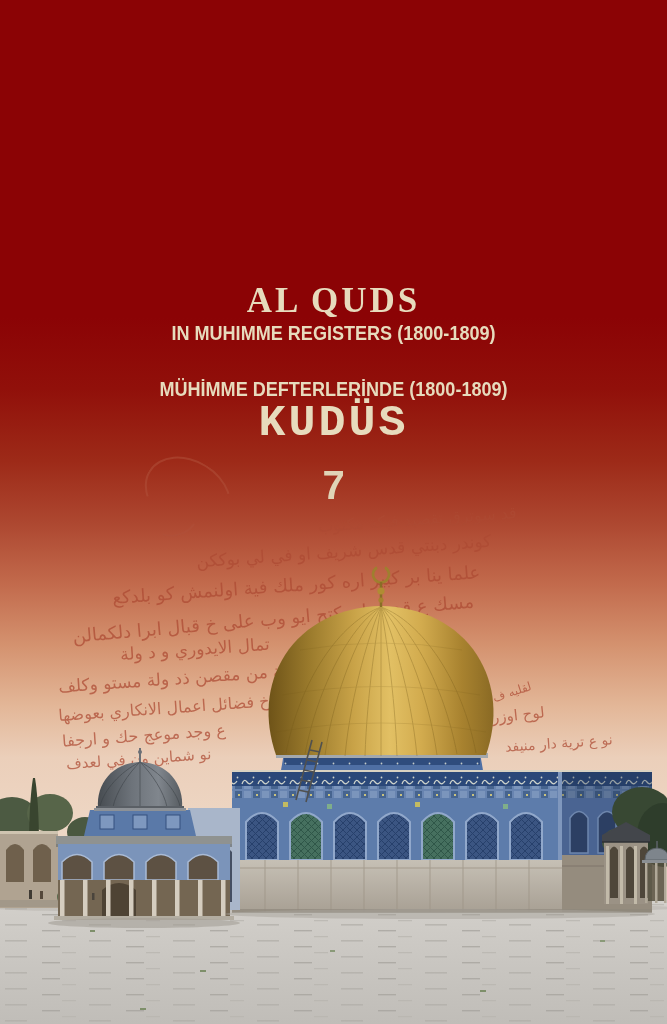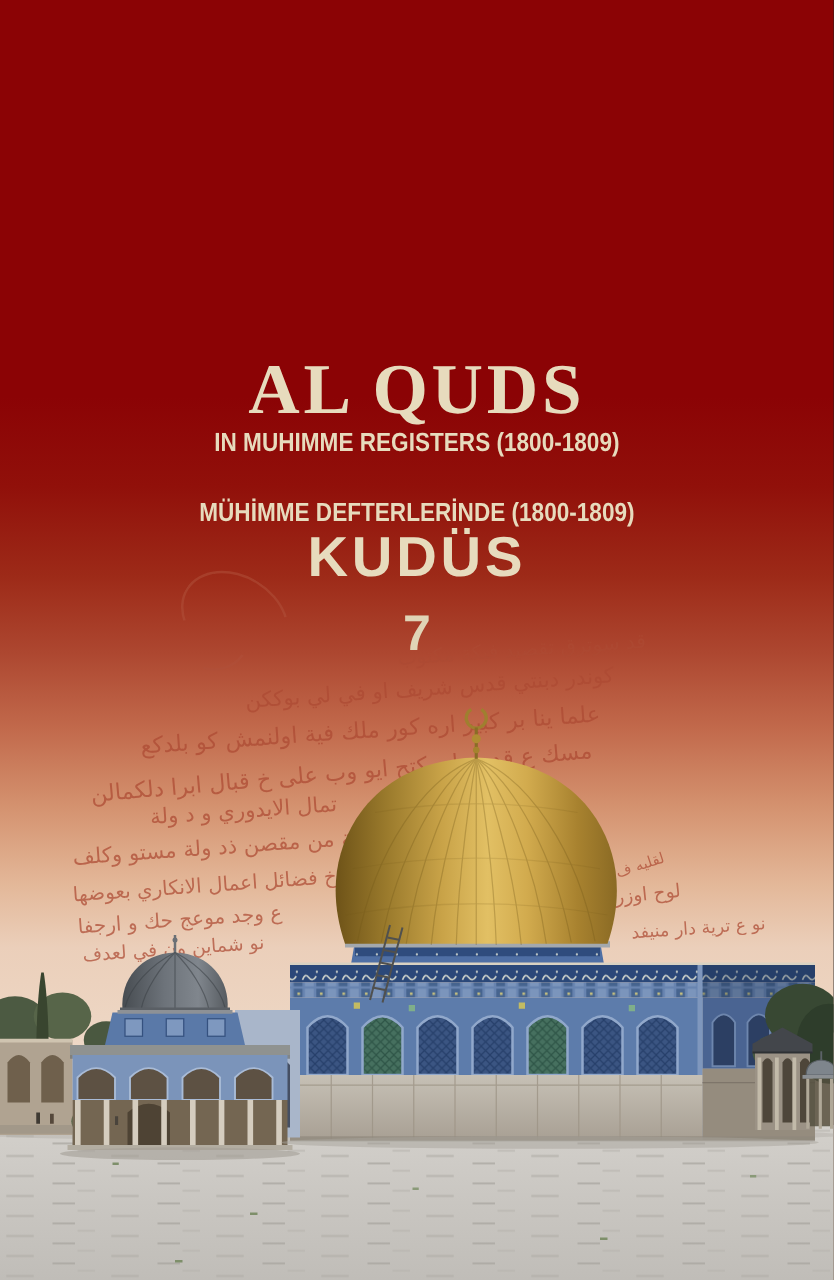--- a/index.html
+++ b/index.html
@@ -16,27 +16,27 @@
   .publisher{position:absolute; top:104px; left:0; right:0; text-align:center; color:#e7dbbd; z-index:5;}
   .publisher svg{display:block; margin:0 auto;}
   .tagline{
     margin-top:5px; font-size:10px; font-weight:bold; letter-spacing:.4px;
     transform:scaleX(.95); color:#e3d7b8;
   }
   
   .titles{position:absolute; top:283px; left:0; right:0; text-align:center; color:#e7dbbd; z-index:5;}
   .t-main-en{
     font-family:"Liberation Serif","DejaVu Serif",serif;
-    font-size:57px; font-weight:bold; letter-spacing:3px; line-height:1.0;
+    font-size:35px; font-weight:bold; letter-spacing:3px; line-height:1.0;
   }
   .t-sub{font-size:21px; font-weight:bold; transform:scaleX(.86); line-height:1.1;}
   .t-sub-en{margin-top:3px;}
   .t-sub-tr{margin-top:33px;}
   .t-main-tr{
-    font-family:Liberation Sans, sans-serif;
+    font-family:Liberation Mono, monospace;
     font-size:45px; font-weight:bold; letter-spacing:3px; margin-top:1px; line-height:1.0;
   }
   .t-vol{font-size:40px; font-weight:bold; margin-top:17px; color:#e0d4b6;}
   
   .calligraphy{position:absolute; inset:0; z-index:1; pointer-events:none;}
   .cal-line{
     position:absolute; white-space:nowrap; direction:rtl;
     font-family:"DejaVu Sans",sans-serif; color:#ad4a33; opacity:.72;
     transform:rotate(-4deg); line-height:1;
   }

